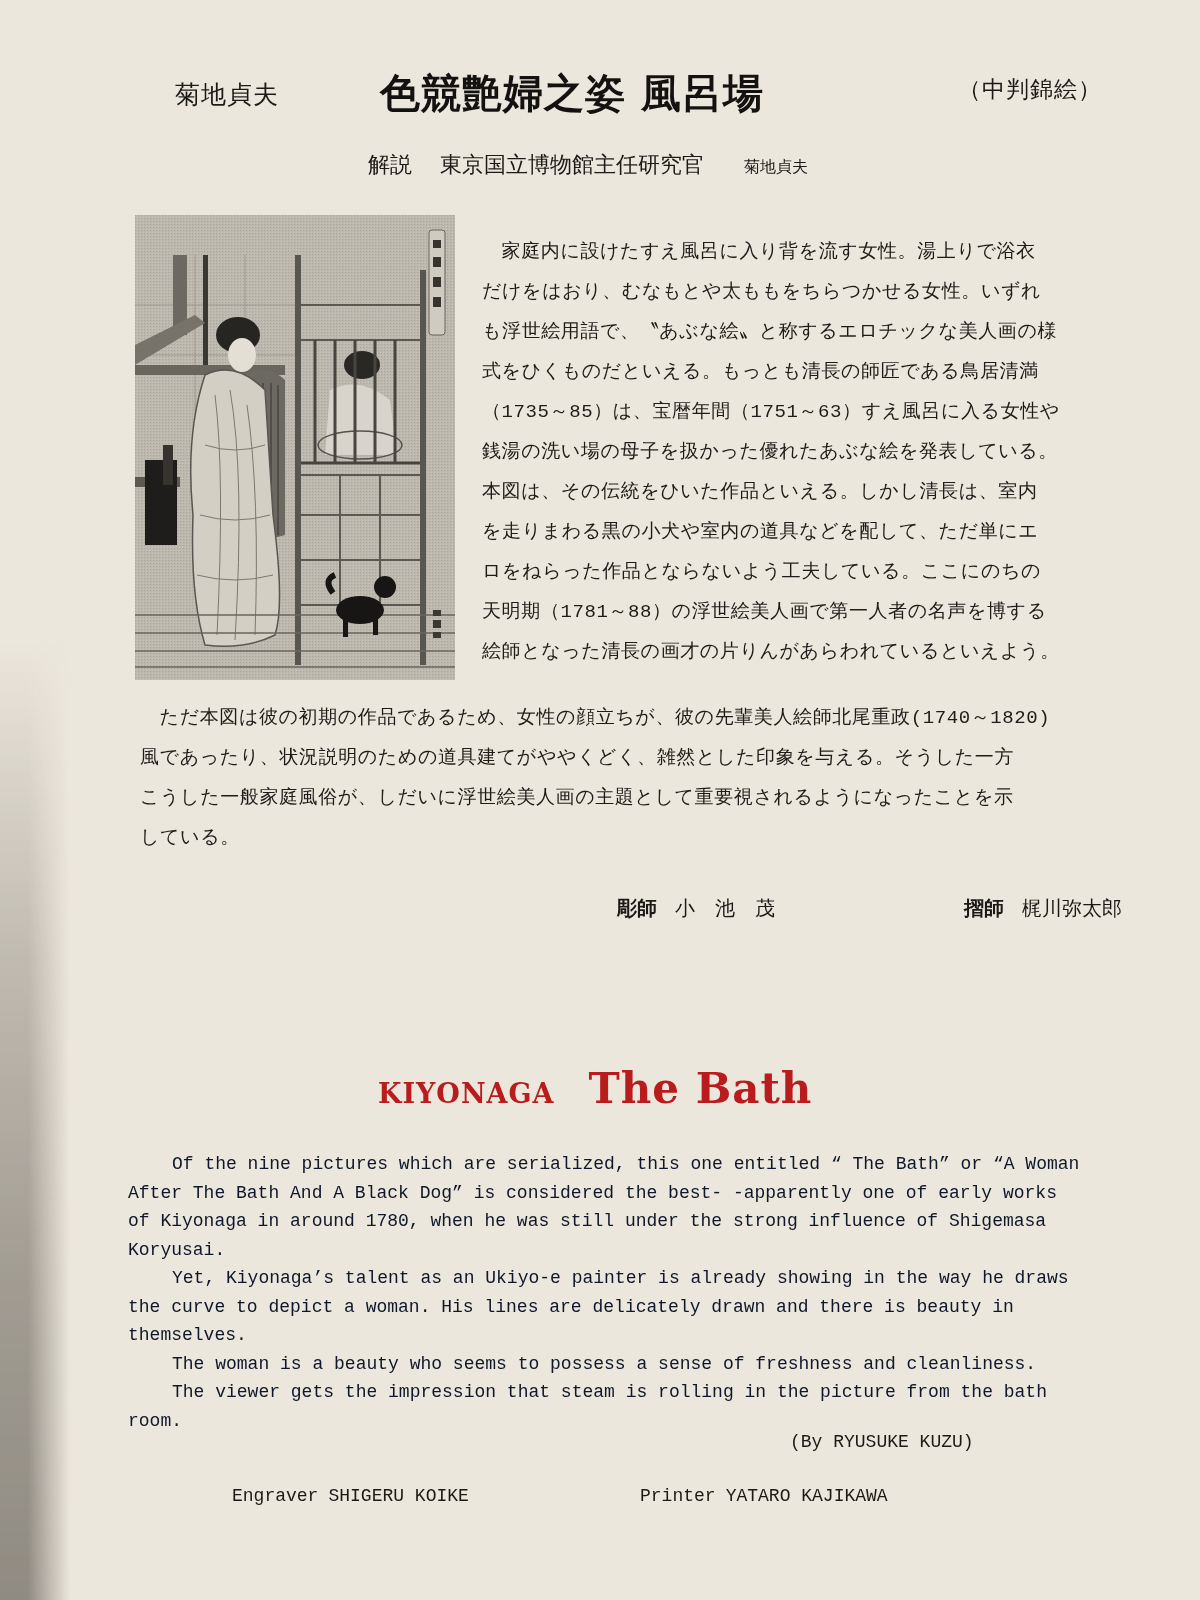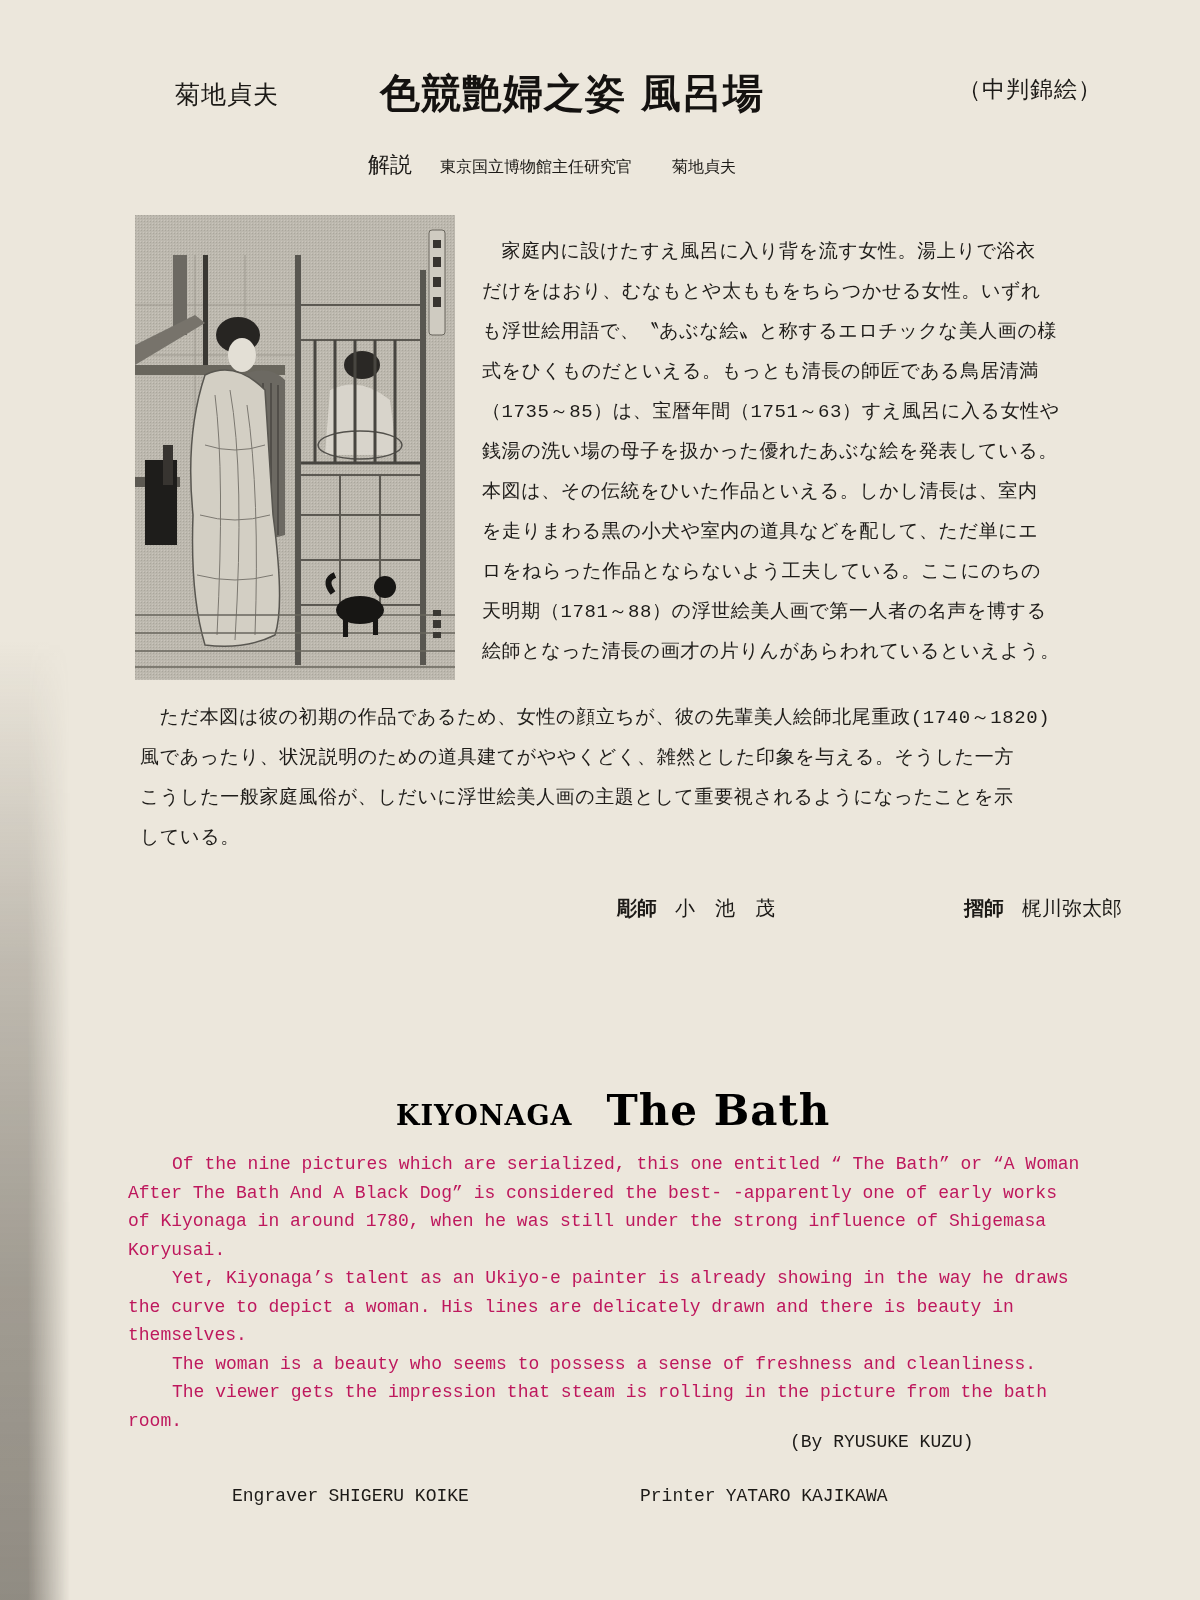--- a/index.html
+++ b/index.html
@@ -68,21 +68,21 @@
     }
     .jp-commentary {
       position: absolute;
       left: 368px;
       top: 150px;
       font-family: "DejaVu Sans", sans-serif;
       font-size: 20px;
       white-space: nowrap;
     }
     .jp-commentary .label { font-size: 22px; margin-right: 28px; }
-    .jp-commentary .affil { font-size: 16px; margin-right: 28px; }
+    .jp-commentary .affil { font-size: 22px; margin-right: 28px; }
     .jp-commentary .author { font-size: 16px; margin-left: 12px; }
 
     
     .print {
       position: absolute;
       left: 135px;
       top: 215px;
       width: 320px;
       height: 465px;
       background: #b7b3aa;
@@ -120,40 +120,39 @@
       white-space: nowrap;
     }
     .credits-jp .role { font-weight: bold; margin-right: 18px; }
     .credits-jp.engraver { left: 617px; }
     .credits-jp.engraver .name { letter-spacing: 20px; }
     .credits-jp.printer { left: 964px; }
 
     
     .en-heading {
       position: absolute;
-      left: 396px;
+      left: 378px;
       top: 1064px;
       white-space: nowrap;
       font-family: "DejaVu Serif", serif;
       font-weight: bold;
-      color: #000000;
-      margin-top: 22px;
+      color: #b91c1c;
     }
     .en-heading .artist { font-size: 27px; letter-spacing: 1px; margin-right: 34px; vertical-align: baseline; }
     .en-heading .title { font-size: 42px; letter-spacing: 1px; }
 
     .en-body {
       position: absolute;
       left: 128px;
       top: 1150px;
       width: 960px;
       font-family: "Liberation Mono", monospace;
       font-size: 18px;
       line-height: 28.5px;
-      color: #be185d;
+      color: #0f172a;
     }
     .en-line { display: block; white-space: nowrap; }
     .en-line.indent { padding-left: 44px; }
 
     .en-byline {
       position: absolute;
       left: 790px;
       top: 1432px;
       font-family: "Liberation Mono", monospace;
       font-size: 18px;

